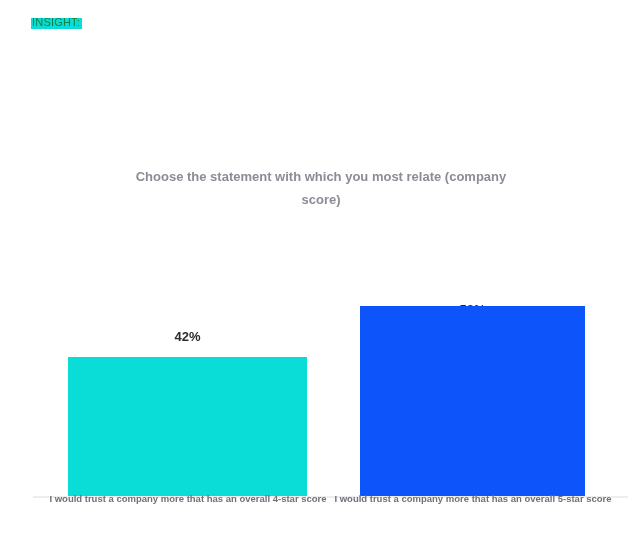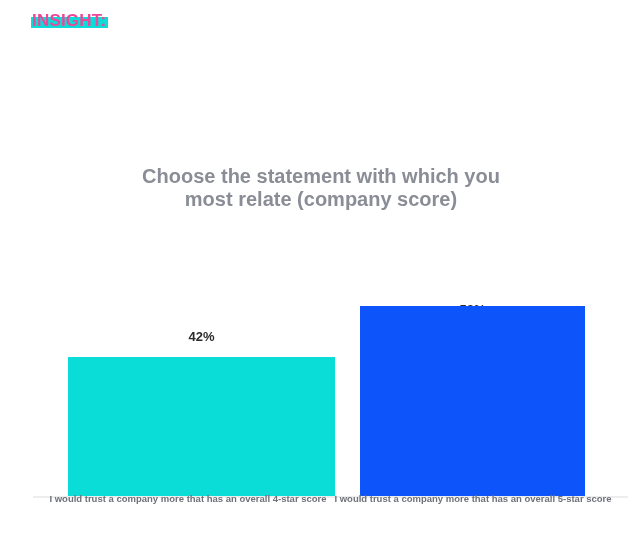--- a/index.html
+++ b/index.html
@@ -32,24 +32,24 @@
     left: 0;
     right: 0;
     bottom: 1px;
     height: 11px;
     background: #0ADDD8;
     z-index: 0;
   }
   .insight-text {
     position: relative;
     z-index: 1;
-    font-size: 17px;
-    font-weight: bold;
+    font-size: 11px;
+    font-weight: normal;
     letter-spacing: 0.2px;
-    color: #ec4899;
+    color: #15803d;
     line-height: 16px;
     display: block;
   }
   .main-title {
     margin-top: 12px;
     font-size: 27px;
     font-weight: bold;
     line-height: 33px;
     color: #2B2B2E;
     letter-spacing: 0.2px;
@@ -63,21 +63,21 @@
     top: 150px;
     width: 643px;
     height: 407px;
   }
   .chart-subtitle {
     position: absolute;
     left: 121px;
     top: 15px;
     width: 400px;
     text-align: center;
-    font-size: 20px;
+    font-size: 13px;
     font-weight: bold;
     line-height: 23px;
     color: #8A8D96;
   }
 
   .plot {
     position: absolute;
     left: 0;
     top: 0;
     width: 643px;
@@ -110,21 +110,21 @@
     text-align: center;
     font-size: 13px;
     font-weight: bold;
     color: #2B2B2E;
     line-height: 16px;
   }
 
   
   #group-0 {
     left: 68px;
-    width: 267px;
+    width: 239px;
     height: 139px;
   }
   #group-0 .bar { height: 139px; background: #0ADDD8; }
   #group-0 .bar-value { top: -28px; }
 
   
   #group-1 {
     left: 360px;
     width: 225px;
     height: 190px;

